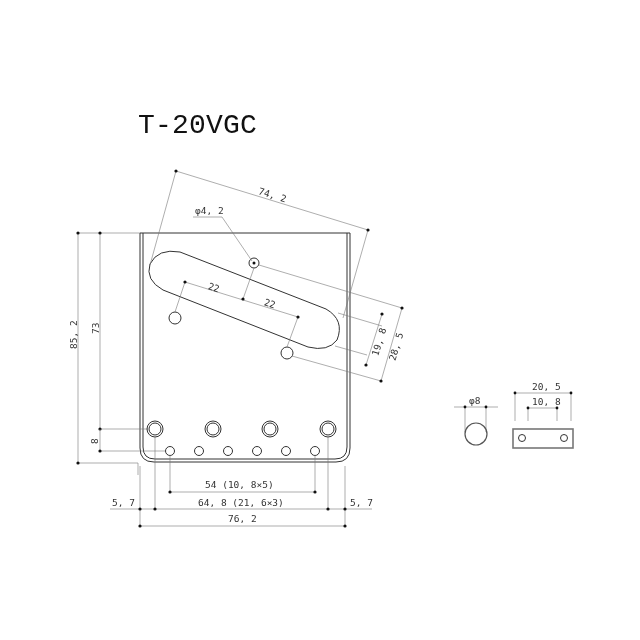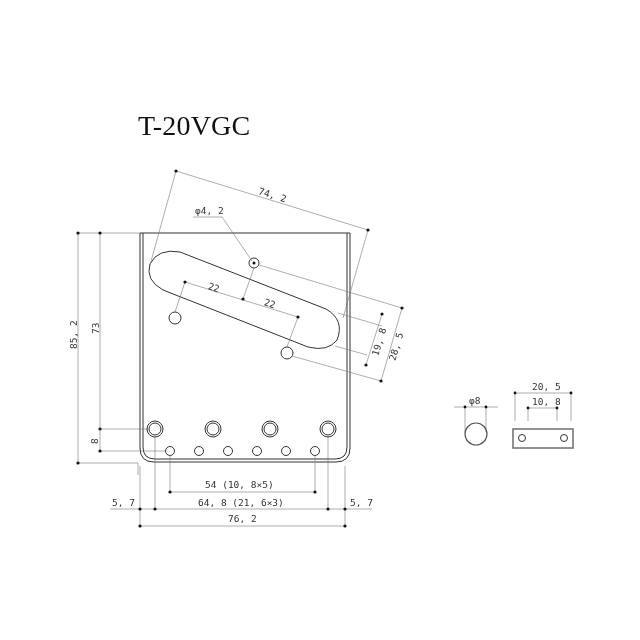--- a/index.html
+++ b/index.html
@@ -1,17 +1,17 @@
 <!DOCTYPE html>
 <html><head>
 <meta charset="utf-8">
 <style>
   html, body { margin:0; padding:0; background:#ffffff; }
   body { width:640px; height:640px; position:relative; overflow:hidden; font-family:"DejaVu Sans", sans-serif; }
-  #title { position:absolute; left:138px; top:110px; font-family:Liberation Serif, serif; font-size:28px; color:#111; letter-spacing:0.2px; }
+  #title { position:absolute; left:138px; top:110px; font-family:Liberation Mono, monospace; font-size:28px; color:#111; letter-spacing:0.2px; }
   svg { position:absolute; left:0; top:0; }
   .dim { font-family:"DejaVu Sans Mono", monospace; font-size:9.5px; fill:#333; }
   .thin { stroke:#777; stroke-width:0.6; fill:none; }
   .body { stroke:#333; stroke-width:1; fill:none; }
   .pt { fill:#111; }
 </style>
 </head>
 <body>
 
 <div id="title">T-20VGC</div>

